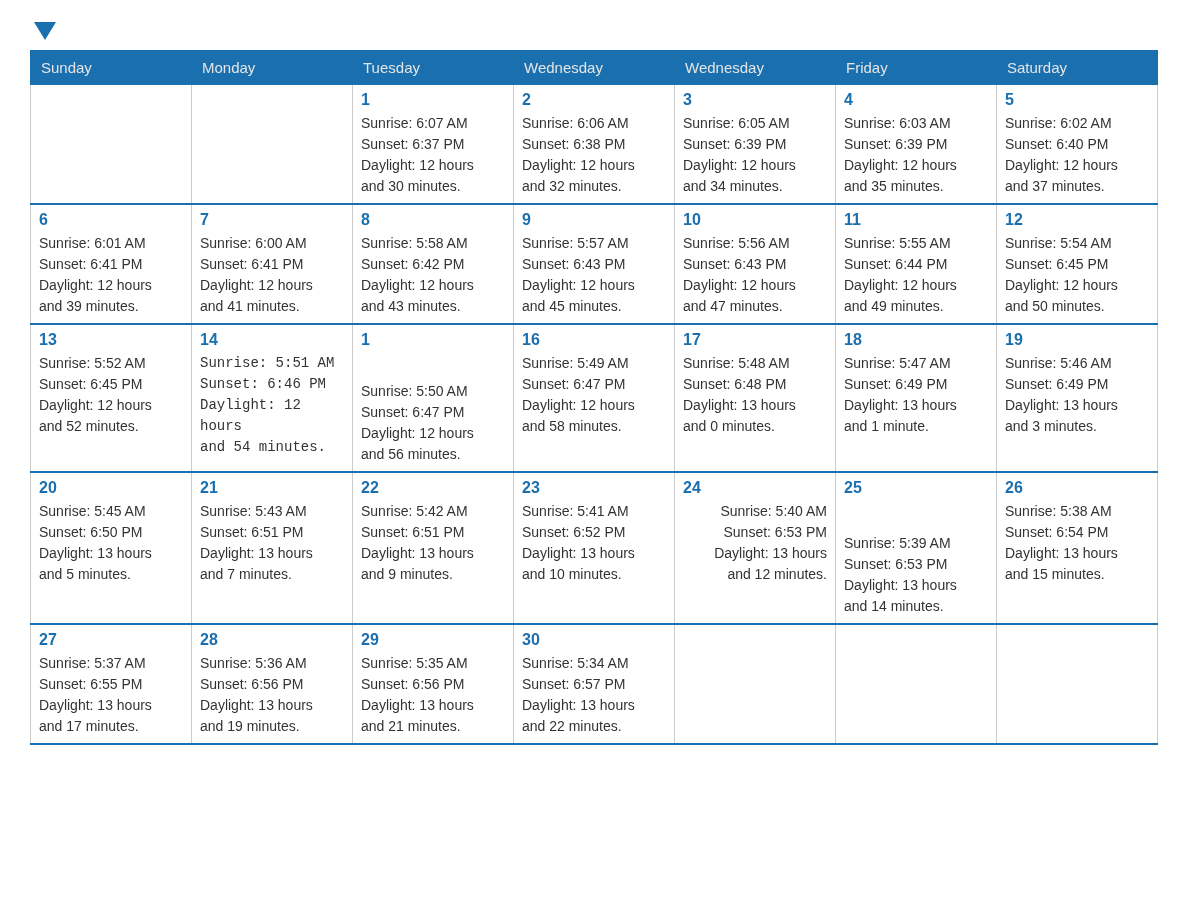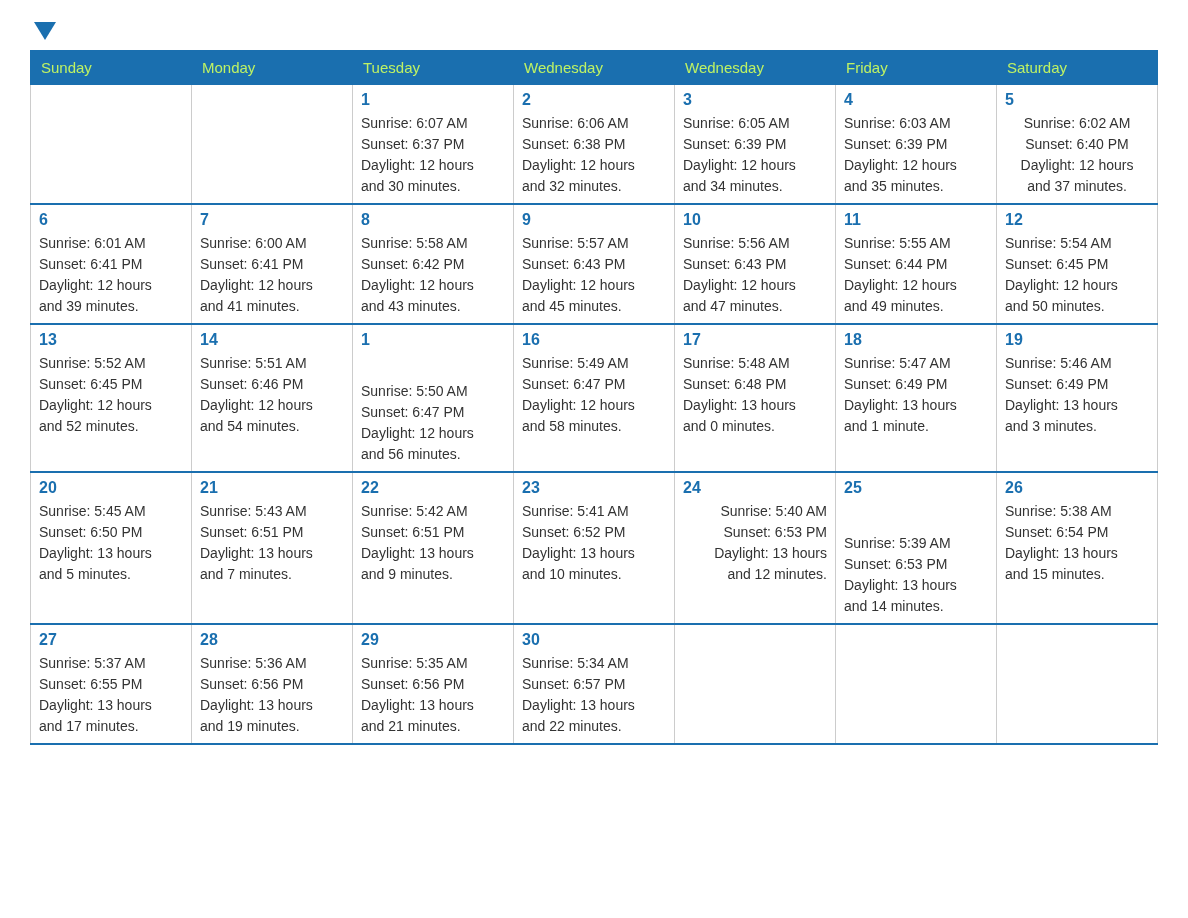--- a/index.html
+++ b/index.html
@@ -44,21 +44,21 @@
       color: #333;
       font-style: italic;
     }
     table {
       width: 100%;
       border-collapse: collapse;
       margin-top: 8px;
     }
     thead tr th {
       background-color: #1a6faf;
-      color: #bef264;
+      color: #e5e5e5;
       padding: 8px 10px;
       font-size: 15px;
       font-weight: normal;
       text-align: left;
       border: 1px solid #1a6faf;
     }
     tbody tr td {
       border: 1px solid #ccc;
       vertical-align: top;
       padding: 6px 8px;
@@ -148,21 +148,21 @@
         </td>
         <td>
           <span class="day-num">4</span>
           <div class="day-detail" style="white-space: pre-line;">Sunrise: 6:03 AM
 Sunset: 6:39 PM
 Daylight: 12 hours
 and 35 minutes.</div>
         </td>
         <td>
           <span class="day-num">5</span>
-          <div class="day-detail" style="white-space: pre-line; text-align: center;">Sunrise: 6:02 AM
+          <div class="day-detail" style="white-space: pre-line;">Sunrise: 6:02 AM
 Sunset: 6:40 PM
 Daylight: 12 hours
 and 37 minutes.</div>
         </td>
       </tr>
       <tr>
         <td>
           <span class="day-num">6</span>
           <div class="day-detail" style="white-space: pre-line;">Sunrise: 6:01 AM
 Sunset: 6:41 PM
@@ -215,21 +215,21 @@
       <tr>
         <td>
           <span class="day-num">13</span>
           <div class="day-detail" style="white-space: pre-line;">Sunrise: 5:52 AM
 Sunset: 6:45 PM
 Daylight: 12 hours
 and 52 minutes.</div>
         </td>
         <td>
           <span class="day-num">14</span>
-          <div class="day-detail" style="white-space: pre-line;">Sunrise: 5:51 AM
+          <div class="day-detail" style="white-space: pre-line; font-family: Liberation Mono, monospace;">Sunrise: 5:51 AM
 Sunset: 6:46 PM
 Daylight: 12 hours
 and 54 minutes.</div>
         </td>
         <td>
           <span class="day-num">1</span>
           <div class="day-detail" style="white-space: pre-line; margin-top: 32px;">Sunrise: 5:50 AM
 Sunset: 6:47 PM
 Daylight: 12 hours
 and 56 minutes.</div>

